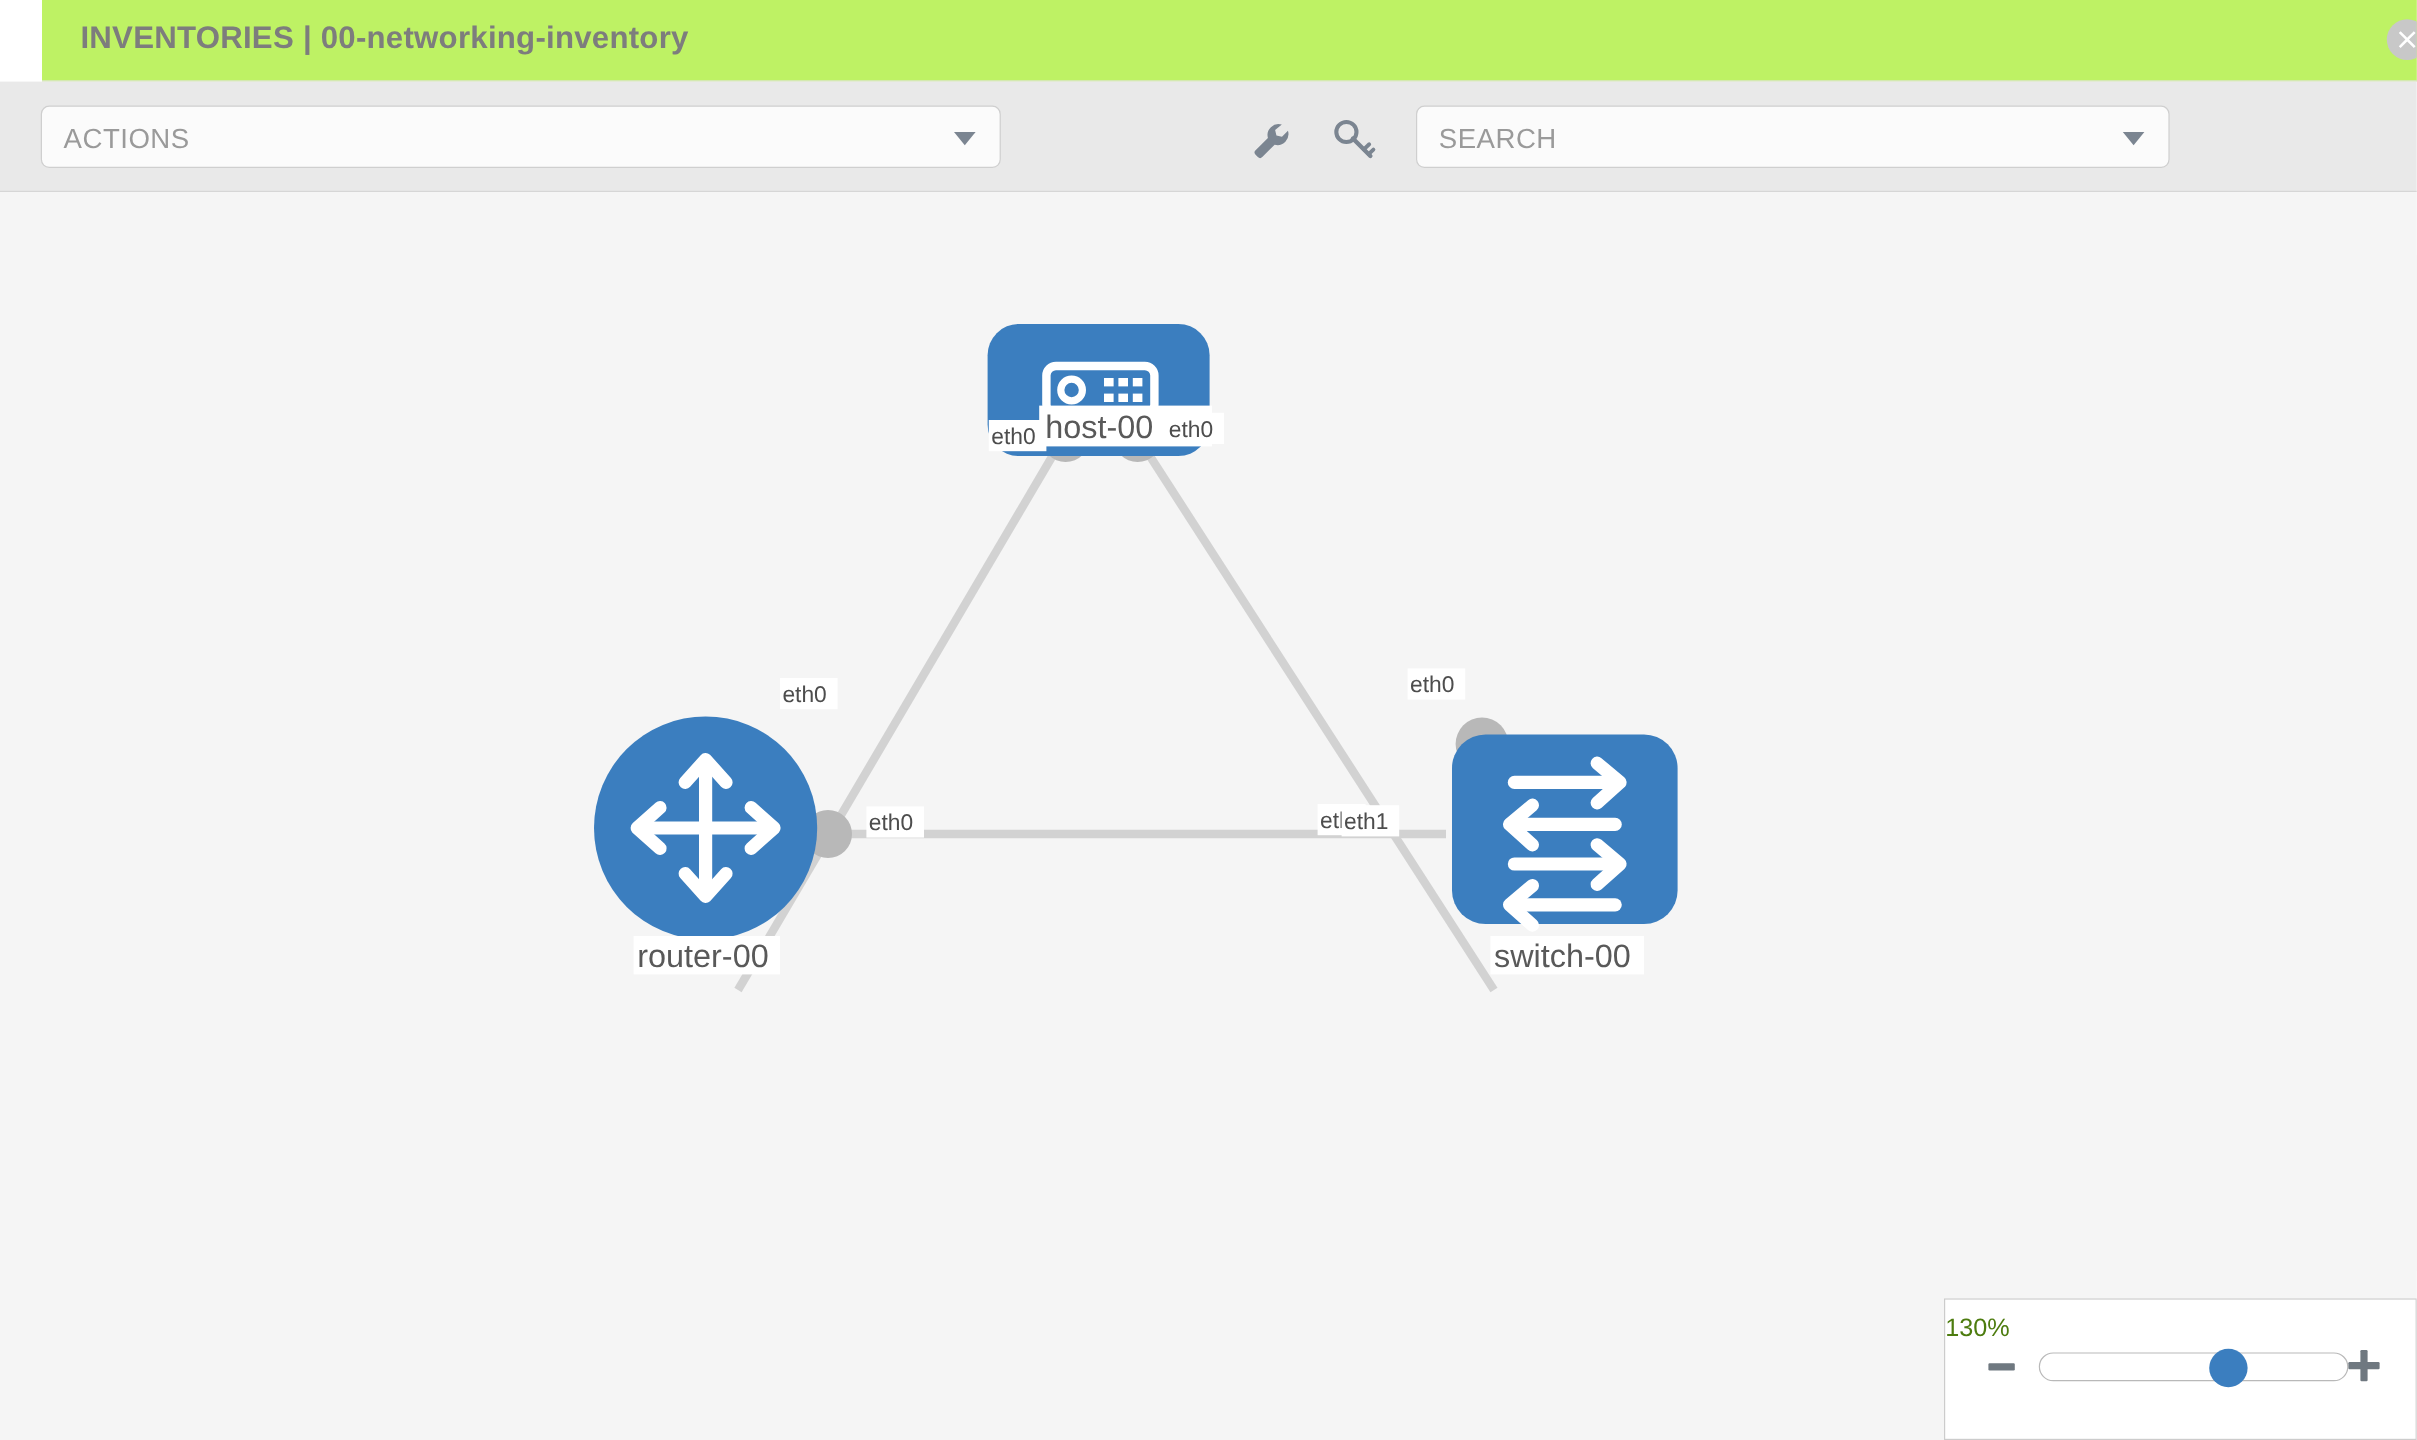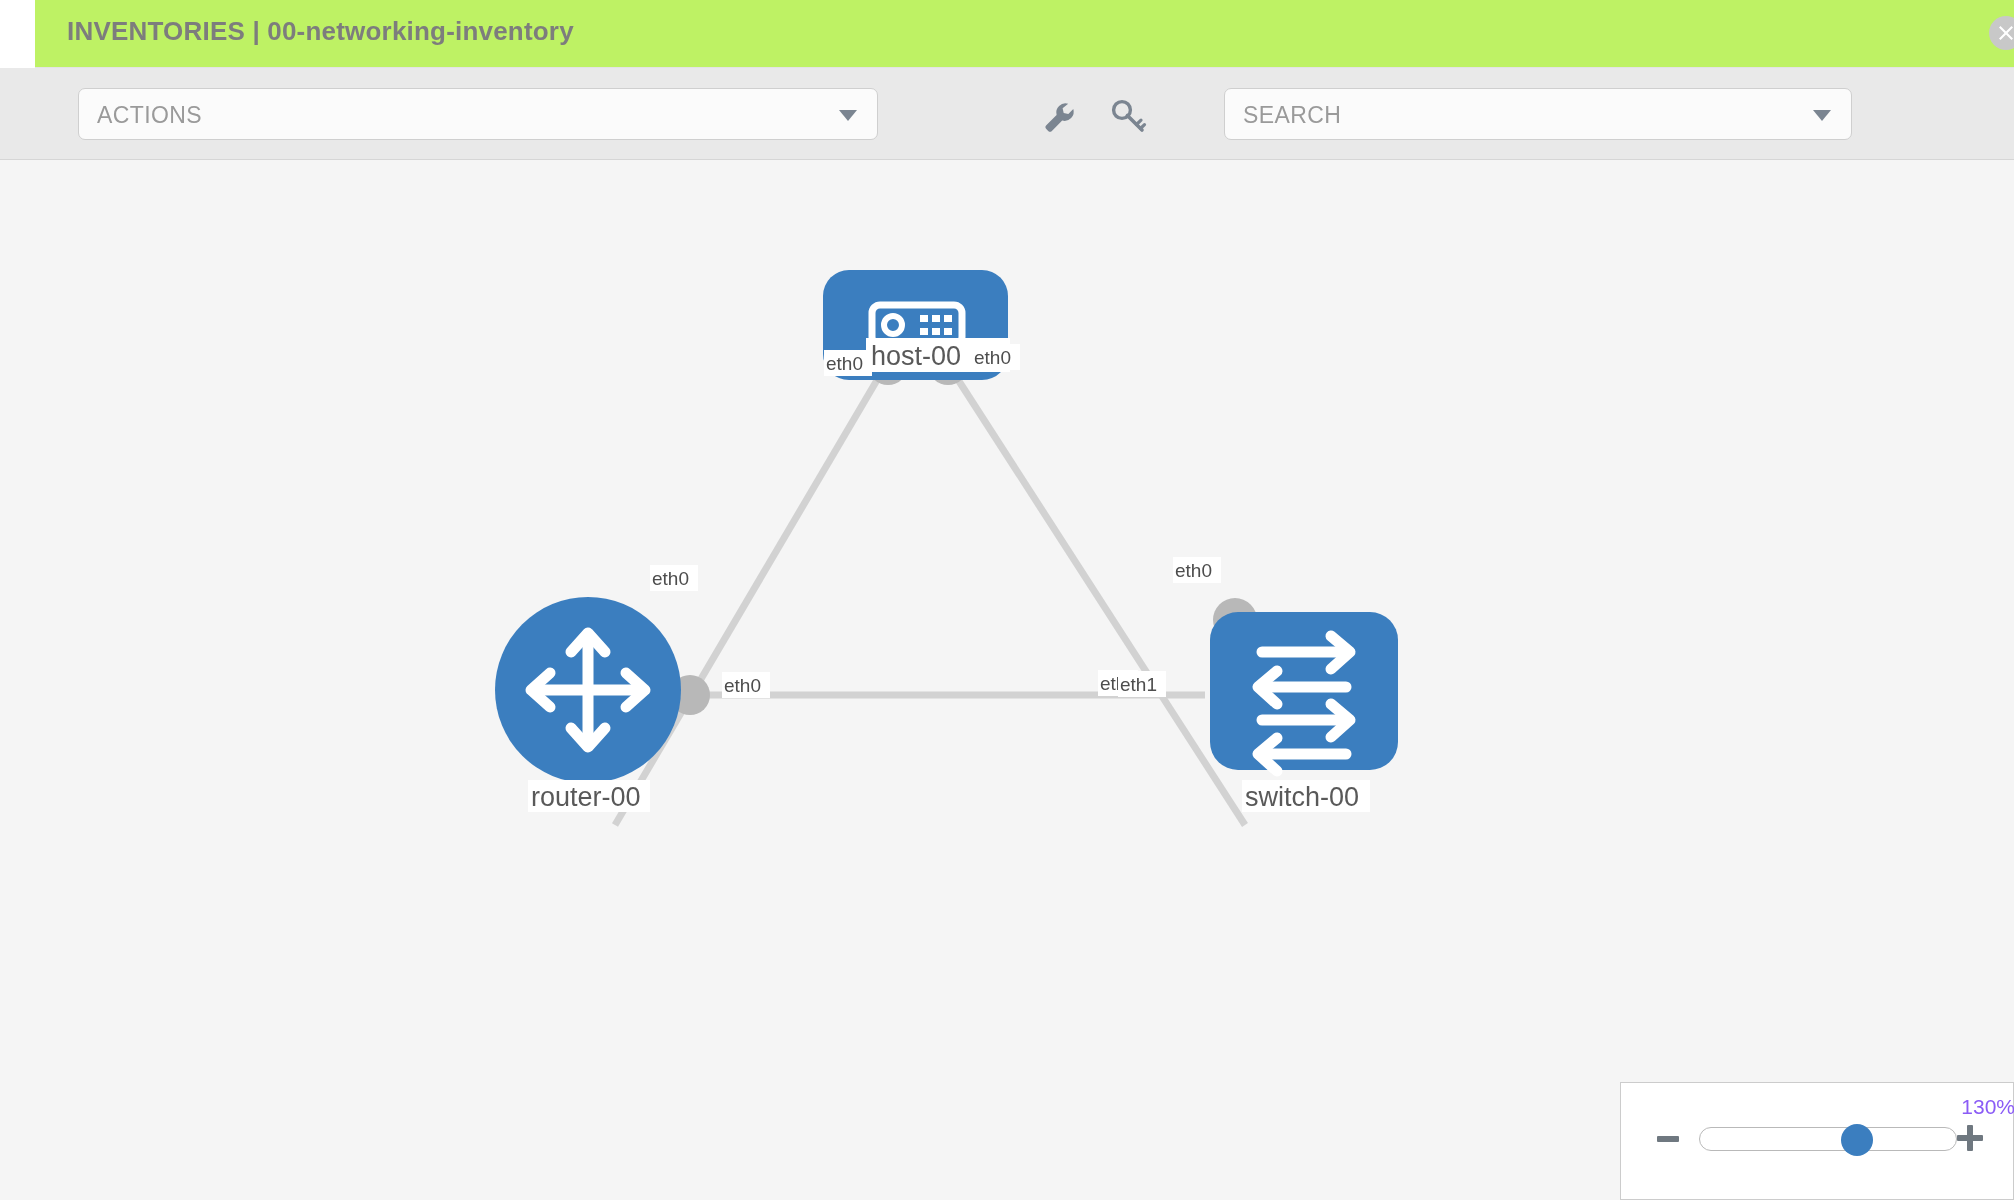--- a/index.html
+++ b/index.html
@@ -59,21 +59,20 @@
     box-sizing: border-box;
   }
   .field-shell {
     position: absolute;
     background: #fbfbfb;
     border: 1px solid #cfcfcf;
     border-radius: 7px;
     box-sizing: border-box;
     height: 52px;
     cursor: pointer;
-    margin-left: 44px;
   }
   #actions-dropdown {
     left: 34px;
     top: 20px;
     width: 800px;
   }
   #search-dropdown {
     left: 1180px;
     top: 20px;
     width: 628px;
@@ -142,23 +141,23 @@
     height: 118px;
     background: #ffffff;
     border: 1px solid #cccccc;
     box-sizing: border-box;
   }
   #zoom-level {
     position: absolute;
     left: 0;
     top: 12px;
     width: 394px;
-    text-align: right;
+    text-align: left;
     font-size: 21px;
-    color: #8b5cf6;
+    color: #4d7c0f;
   }
   #zoom-out-button {
     position: absolute;
     left: 36px;
     top: 53px;
     width: 22px;
     height: 6px;
     background: #6f7880;
     border-radius: 1px;
     cursor: pointer;

